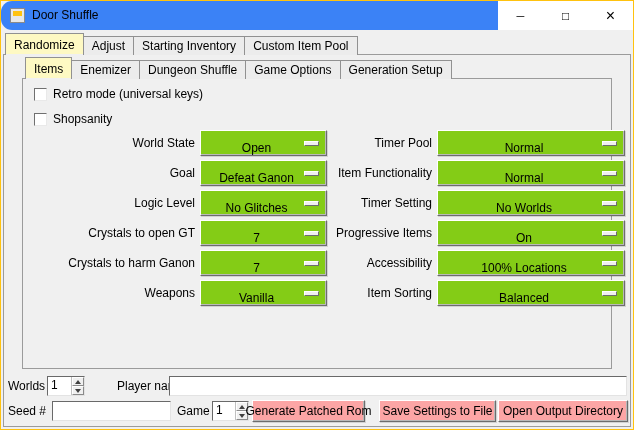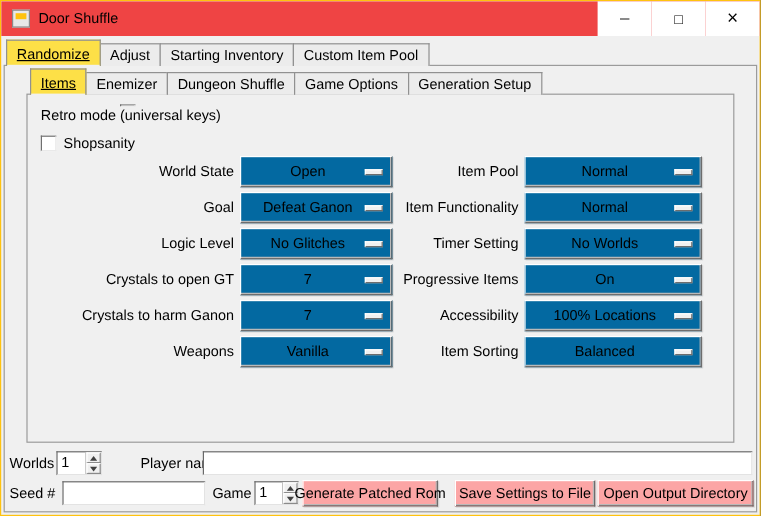--- a/index.html
+++ b/index.html
@@ -3,37 +3,37 @@
 <meta charset="utf-8">
 <style>
   * { margin:0; padding:0; box-sizing:border-box; }
   html,body { background:#555; }
   body { font-family:"Liberation Sans", sans-serif; font-size:12px; color:#000; }
 
   #frame { position:relative; width:634px; height:430px; background:#ffc20e; margin:0 auto; }
   #win   { position:absolute; left:1px; top:1px; width:632px; height:428px; background:#f0f0f0; overflow:hidden; }
 
   
-  #titlebar { position:absolute; left:0; top:0; width:632px; height:29px; background:#ef4444; }
+  #titlebar { position:absolute; left:0; top:0; width:632px; height:29px; background:#3b82f6;border-radius:11px; }
   #app-icon { position:absolute; left:9px; top:7px; width:15px; height:15px;
               background:#e8e8e8; border:1px solid #8a8a8a; }
   #app-icon::after { content:""; position:absolute; left:2px; top:2px; width:9px; height:5px; background:#ffc20e; }
   #title-text { position:absolute; left:31px; top:0; line-height:29px; font-size:12px; }
   .winbtn { position:absolute; top:0; width:45px; height:29px; display:flex; align-items:center;
             justify-content:center; background:#ffffff; cursor:default; }
   #btn-min  { right:90px; font-size:11px; }
   #btn-max  { right:45px; font-size:12px; }
   #btn-close{ right:0;   font-size:16px; line-height:29px; }
 
   
   .tabs { position:absolute; display:flex; align-items:flex-end; height:22px; z-index:3; }
   .tab  { height:19px; display:flex; align-items:center; padding:0 8px;
           background:#ececec; border:1px solid #919191; border-bottom:none;
           margin-right:-1px; white-space:nowrap; cursor:default; }
-  .tab.selected { height:22px; background:#fde047; position:relative; z-index:4;text-decoration:underline; }
+  .tab.selected { height:22px; background:#fef9c3; position:relative; z-index:4; }
   .tab.selected::after { content:""; position:absolute; left:0; right:0; bottom:-1px; height:2px; background:#f0f0f0; }
 
   #outer-tabs { left:4px;  top:32px; }
   #inner-tabs { left:24px; top:56px; }
 
   .pane { position:absolute; background:#f0f0f0; border:1px solid #9b9b9b; }
   #outer-pane { left:2px;  top:53px; width:628px; height:373px; z-index:1; }
   #inner-pane { left:21px; top:77px; width:590px; height:291px; z-index:2; }
 
   
@@ -43,27 +43,27 @@
   .check-label { white-space:nowrap; }
 
   
   .dd-col { position:absolute; top:129px; z-index:5; }
   #dd-col-left  { left:29px; }
   #dd-col-right { left:329px; }
   .dd-row { display:flex; align-items:center; height:26px; margin-bottom:4px; }
   .dd-label { display:inline-block; text-align:right; padding-right:5px; white-space:nowrap; }
   #dd-col-left  .dd-label { width:170px; }
   #dd-col-right .dd-label { width:107px; }
-  .dd { position:relative; height:26px; background:#0369a1; border:1px solid;
+  .dd { position:relative; height:26px; background:#84cc16; border:1px solid;
         border-color:#ffffff #6d6d6d #6d6d6d #ffffff;
         box-shadow: inset -1px -1px 0 #b9b9b9, 1px 1px 0 rgba(0,0,0,0.12);
-        display:flex; align-items:center; justify-content:center;
+        display:flex; align-items:flex-end; justify-content:center;
         font-size:12px; cursor:default; }
   #dd-col-left  .dd { width:127px; }
-  #dd-col-right .dd { width:148px; }
+  #dd-col-right .dd { width:188px; }
   .dd-value { padding-right:14px; white-space:nowrap; }
   .dd-ind { position:absolute; right:7px; top:10px; width:15px; height:5px; background:#f0f0f0;
             border-top:1px solid #ffffff; border-left:1px solid #ffffff;
             border-right:1px solid #6d6d6d; border-bottom:1px solid #6d6d6d; }
 
   
   .blabel { position:absolute; white-space:nowrap; z-index:5; }
   .sunken { background:#ffffff; border:1px solid; border-color:#696969 #e3e3e3 #e3e3e3 #696969; }
   .entry  { position:absolute; height:20px; font-family:"Liberation Sans",sans-serif; font-size:12px;
             padding:0 3px; outline:none; z-index:5; }
@@ -132,21 +132,21 @@
         </div>
       <div class="tab">
           <span>Game Options</span>
         </div>
       <div class="tab">
           <span>Generation Setup</span>
         </div>
     </div>
     <div id="inner-pane" class="pane"></div>
 
-    <div class="check-row" style="top:86px; z-index:5;flex-direction:column;">
+    <div class="check-row" style="top:86px; z-index:5;">
       <div class="checkbox"></div>
       <span class="check-label">Retro mode (universal keys)</span>
     </div>
     <div class="check-row" style="top:111px; z-index:5;">
       <div class="checkbox"></div>
       <span class="check-label">Shopsanity</span>
     </div>
 
     <div id="dd-col-left" class="dd-col">
       <div class="dd-row">
@@ -188,21 +188,21 @@
         <span class="dd-label">Weapons</span>
         <div class="dd">
           <span class="dd-value">Vanilla</span>
           <span class="dd-ind"></span>
         </div>
       </div>
     </div>
 
     <div id="dd-col-right" class="dd-col">
       <div class="dd-row">
-        <span class="dd-label">Item Pool</span>
+        <span class="dd-label">Timer Pool</span>
         <div class="dd">
           <span class="dd-value">Normal</span>
           <span class="dd-ind"></span>
         </div>
       </div>
       <div class="dd-row">
         <span class="dd-label">Item Functionality</span>
         <div class="dd">
           <span class="dd-value">Normal</span>
           <span class="dd-ind"></span>

